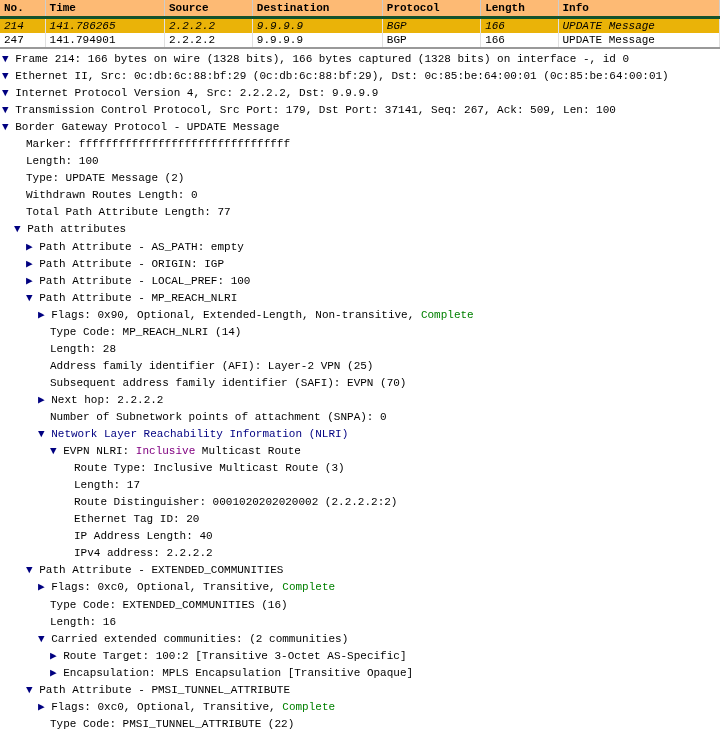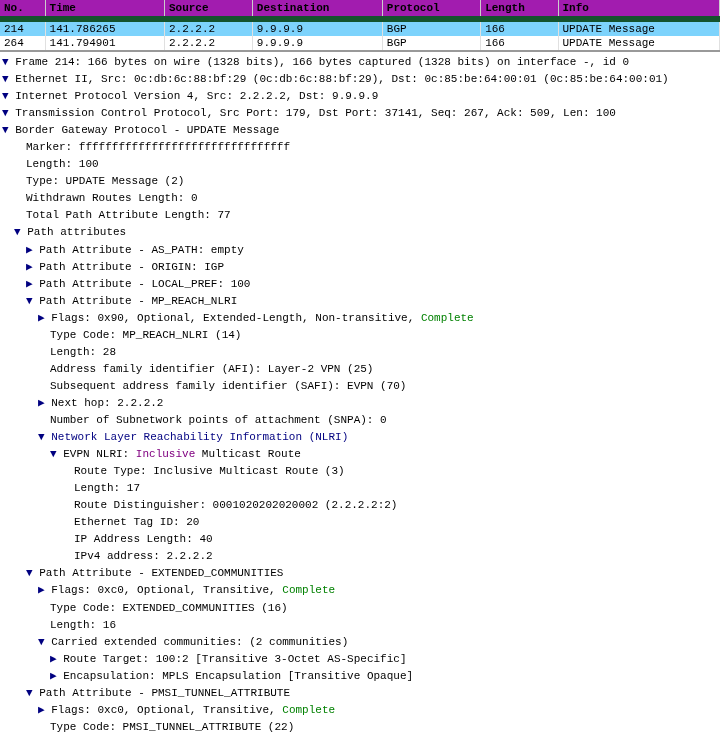--- a/index.html
+++ b/index.html
@@ -12,39 +12,40 @@
       overflow-x: hidden;
     }
 
     
     .packet-table {
       width: 100%;
       border-collapse: collapse;
       background: #ffffff;
     }
     .packet-table thead tr {
-      background: #a21caf;
-      border-bottom: 6px solid #14532d;
+      background: #fdba74;
+      border-bottom: 3px solid #14532d;
       margin-left: 12px;
     }
     .packet-table thead th {
       text-align: left;
       padding: 2px 4px;
       font-size: 11px;
       font-weight: bold;
       border-right: 1px solid #ccc;
     }
     .packet-table tbody tr {
       cursor: pointer;
     }
     .packet-table tbody tr:nth-child(odd) {
       background: #ffffff;
     }
     .packet-table tbody tr.selected {
-      background: #7dd3fc;
+      background: #eab308;
+      font-style: italic;
     }
     .packet-table tbody td {
       padding: 1px 4px;
       font-size: 11px;
       border-right: 1px solid #e0e0e0;
     }
 
     
     .detail-panel {
       background: #ffffff;
@@ -78,21 +79,21 @@
   <tr class="selected">
         <td>214</td>
         <td>141.786265</td>
         <td>2.2.2.2</td>
         <td>9.9.9.9</td>
         <td>BGP</td>
         <td>166</td>
         <td>UPDATE Message</td>
       </tr>
       <tr>
-        <td>264</td>
+        <td>247</td>
         <td>141.794901</td>
         <td>2.2.2.2</td>
         <td>9.9.9.9</td>
         <td>BGP</td>
         <td>166</td>
         <td>UPDATE Message</td>
       </tr>
     </tbody>
 </table>
 

